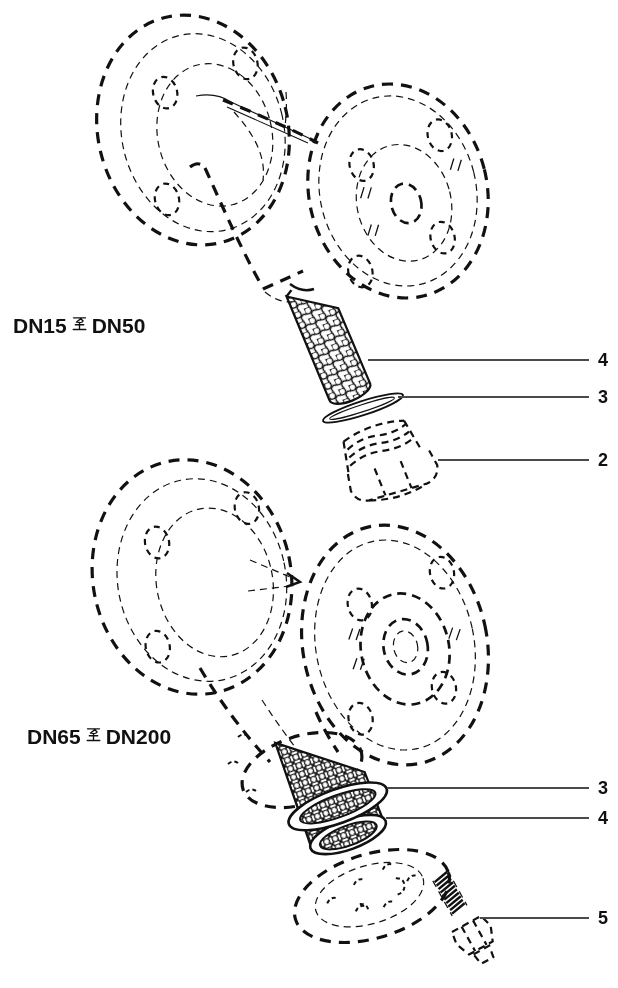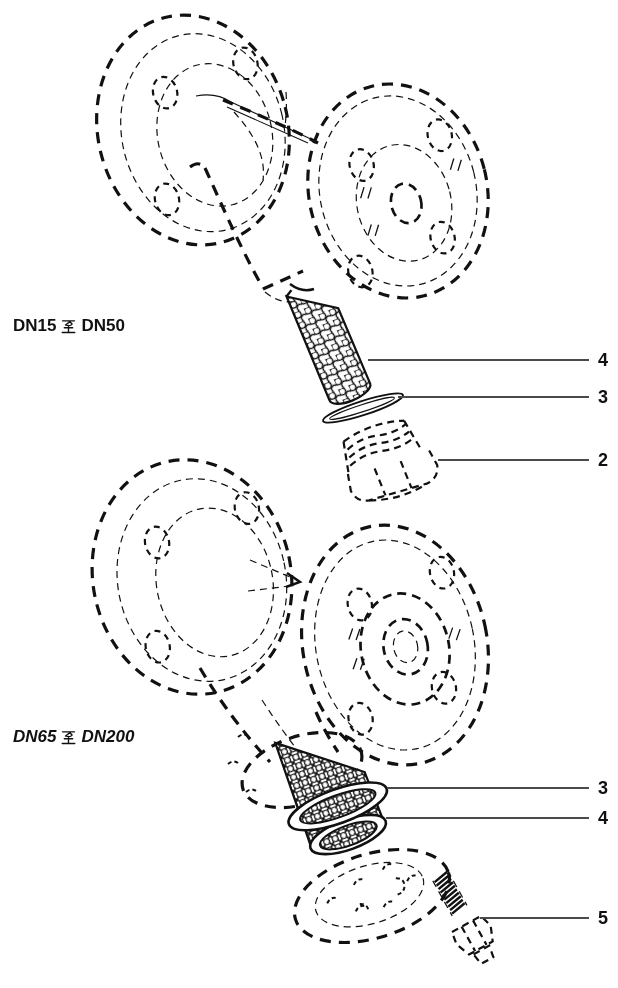--- a/index.html
+++ b/index.html
@@ -15,22 +15,22 @@
   .mid-dash{fill:none;stroke:#111;stroke-width:2.2;stroke-dasharray:6 5;}
   .thin-dash{fill:none;stroke:#111;stroke-width:1.2;stroke-dasharray:7 5;}
   .thin-solid{fill:none;stroke:#111;stroke-width:1.1;}
   .mid-solid{fill:none;stroke:#111;stroke-width:2.4;}
   .tick{fill:none;stroke:#111;stroke-width:1.3;}
   .squig{fill:none;stroke:#111;stroke-width:2;stroke-dasharray:4 3;}
   .cap-dash{fill:none;stroke:#111;stroke-width:2.2;stroke-dasharray:7 5;}
 
   
   .dn-label{
-    position:absolute;display:flex;align-items:center;gap:5px;
-    font-size:17px;font-weight:bold;line-height:20px;white-space:nowrap;
+    position:absolute;display:flex;align-items:flex-start;gap:5px;
+    font-size:21px;font-weight:bold;line-height:20px;white-space:nowrap;
   }
   .zhi{width:15px;height:15px;display:inline-block;}
   .sr{position:absolute;width:1px;height:1px;overflow:hidden;clip:rect(0 0 0 0);}
 
   
   .callout{
     position:absolute;display:flex;align-items:center;
     transform:translateY(-50%);
   }
   .callout .lead{flex:1;height:2px;background:#4a4a4a;}
@@ -190,21 +190,21 @@
 
   <div class="dn-label" style="left:13px;top:316px;">
     <span>DN15</span>
     <svg class="zhi" viewBox="0 0 100 100">
       <path d="M10,12 H90 M62,16 L30,40 M34,40 Q52,50 70,38 M64,24 l10,10 M22,58 H78 M50,42 V88 M8,90 H92" stroke="#111" stroke-width="9" fill="none" stroke-linecap="round"></path>
     </svg>
     <span class="sr">至</span>
     <span>DN50</span>
   </div>
 
-  <div class="dn-label" style="left:13px;top:727px;font-style:italic;">
+  <div class="dn-label" style="left:27px;top:727px;">
     <span>DN65</span>
     <svg class="zhi" viewBox="0 0 100 100">
       <path d="M10,12 H90 M62,16 L30,40 M34,40 Q52,50 70,38 M64,24 l10,10 M22,58 H78 M50,42 V88 M8,90 H92" stroke="#111" stroke-width="9" fill="none" stroke-linecap="round"></path>
     </svg>
     <span class="sr">至</span>
     <span>DN200</span>
   </div>
 
   <div class="callout" style="left:368px;top:360px;width:240px;">
     <i class="lead"></i>

